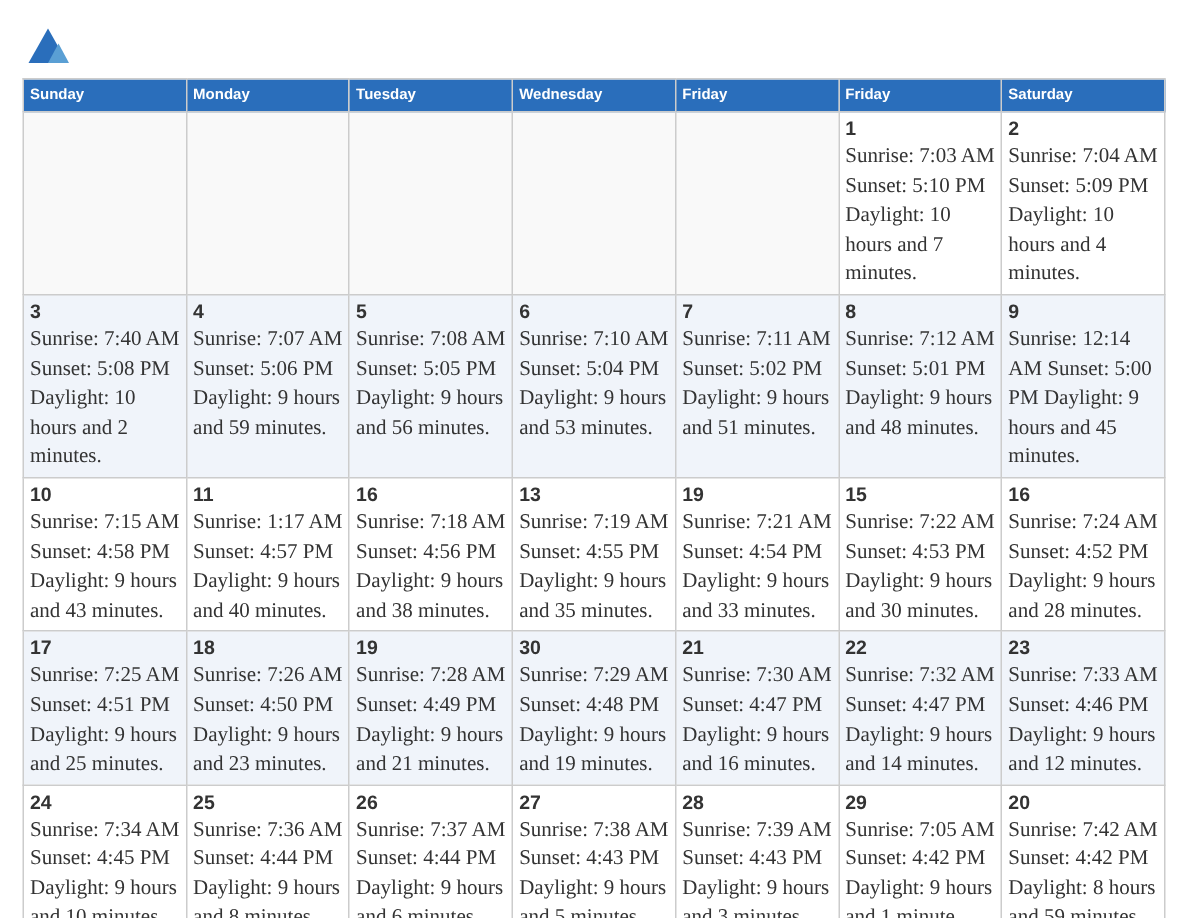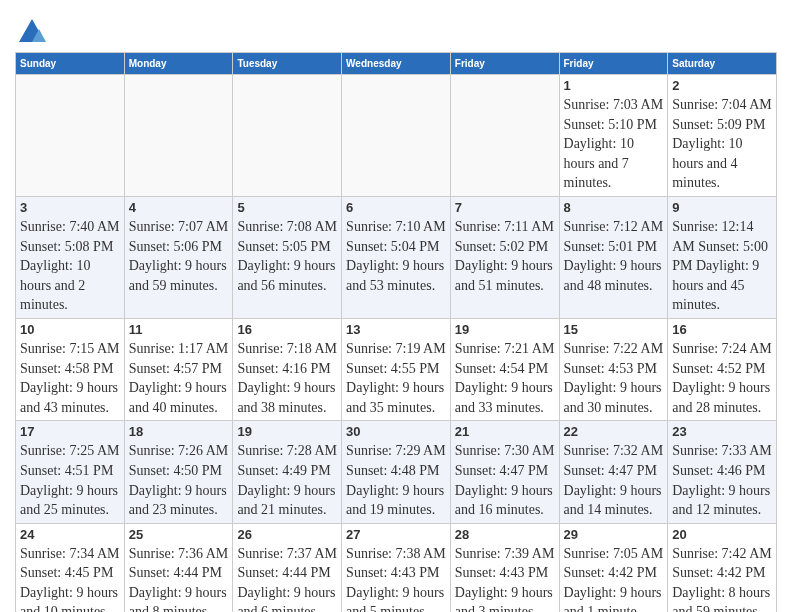--- a/index.html
+++ b/index.html
@@ -202,21 +202,21 @@
           </td>
           <td>
             <span class="day-num">11</span>
             <div class="day-info">Sunrise: 1:17 AM
 Sunset: 4:57 PM
 Daylight: 9 hours and 40 minutes.</div>
           </td>
           <td>
             <span class="day-num">16</span>
             <div class="day-info">Sunrise: 7:18 AM
-Sunset: 4:16 PM
+Sunset: 4:56 PM
 Daylight: 9 hours and 38 minutes.</div>
           </td>
           <td>
             <span class="day-num">13</span>
             <div class="day-info">Sunrise: 7:19 AM
 Sunset: 4:55 PM
 Daylight: 9 hours and 35 minutes.</div>
           </td>
           <td>
             <span class="day-num">19</span>

